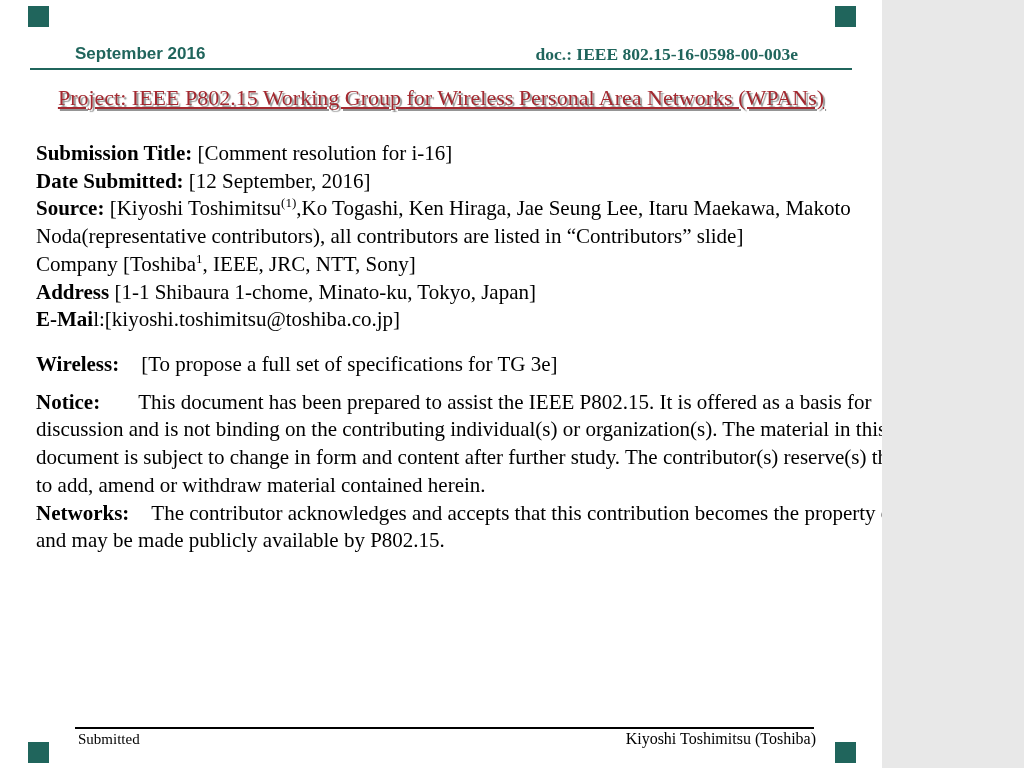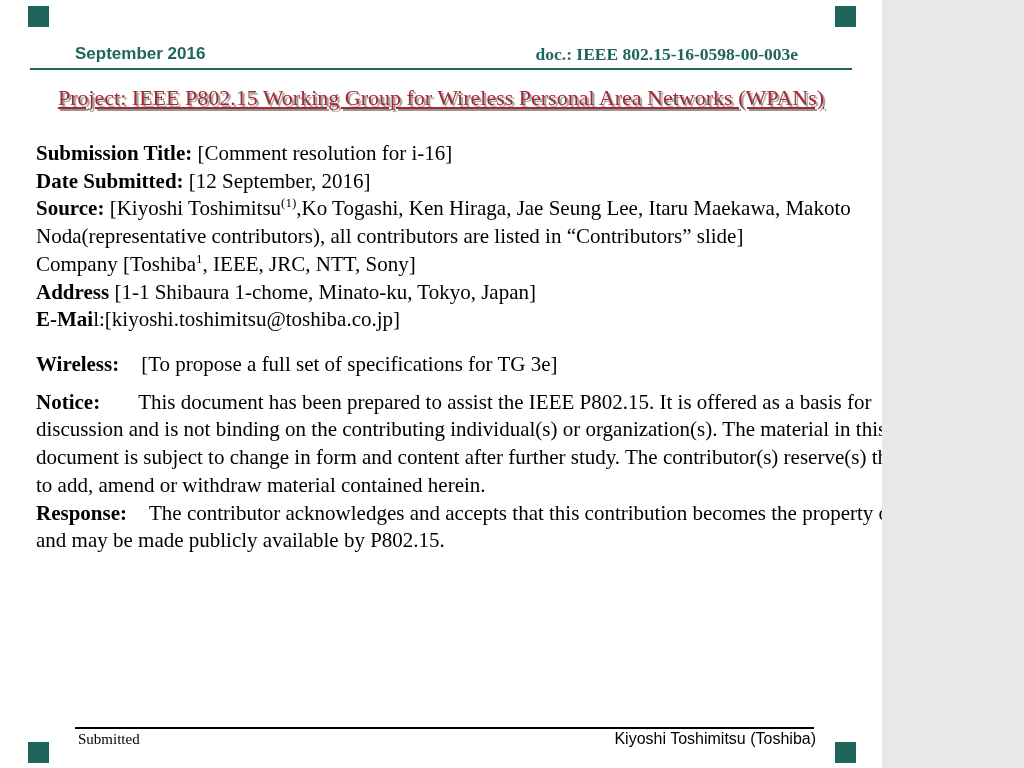--- a/index.html
+++ b/index.html
@@ -78,21 +78,21 @@
     position: absolute; left: 75px; right: 68px; top: 727px;
     border-top: 2px solid #000;
   }
   .footer-left {
     position: absolute; left: 78px; top: 731px;
     font-family: "Liberation Serif", serif;
     font-size: 15px; color: var(--text-color);
   }
   .footer-right {
     position: absolute; right: 66px; top: 730px;
-    font-family: Liberation Sans, sans-serif;
+    font-family: Liberation Serif, serif;
     font-size: 16px; color: var(--text-color);
   }
 </style>
 </head>
 <body>
 
 <div class="slide">
 
   <div class="corner tl"></div>
   <div class="corner tr"></div>
@@ -117,21 +117,21 @@
 
     <p><span class="b">Address</span><span> [1-1 Shibaura 1-chome, Minato-ku, Tokyo, Japan]</span></p>
 
     <p><span class="b">E-Mai</span><span>l:[kiyoshi.toshimitsu@toshiba.co.jp]</span></p>
 
 
     <p class="gap-md"><span class="b tab">Wireless:</span><span>[To propose a full set of specifications for TG 3e]</span></p>
 
     <p class="gap-sm"><span class="b tab-lg">Notice:</span><span>This document has been prepared to assist the IEEE P802.15.  It is offered as a basis for discussion and is not binding on the contributing individual(s) or organization(s). The material in this document is subject to change in form and content after further study. The contributor(s) reserve(s) the right to add, amend or withdraw material contained herein.</span></p>
 
-    <p><span class="b tab">Response:</span><span>The contributor acknowledges and accepts that this contribution becomes the property of IEEE and may be made publicly available by P802.15.</span></p>
+    <p><span class="b tab">Networks:</span><span>The contributor acknowledges and accepts that this contribution becomes the property of IEEE and may be made publicly available by P802.15.</span></p>
 
   </div>
 
   <div class="footer-rule"></div>
   <div class="footer-left">Submitted</div>
   <div class="footer-right">Kiyoshi Toshimitsu (Toshiba)</div>
 
 </div>
 
 </body></html>

